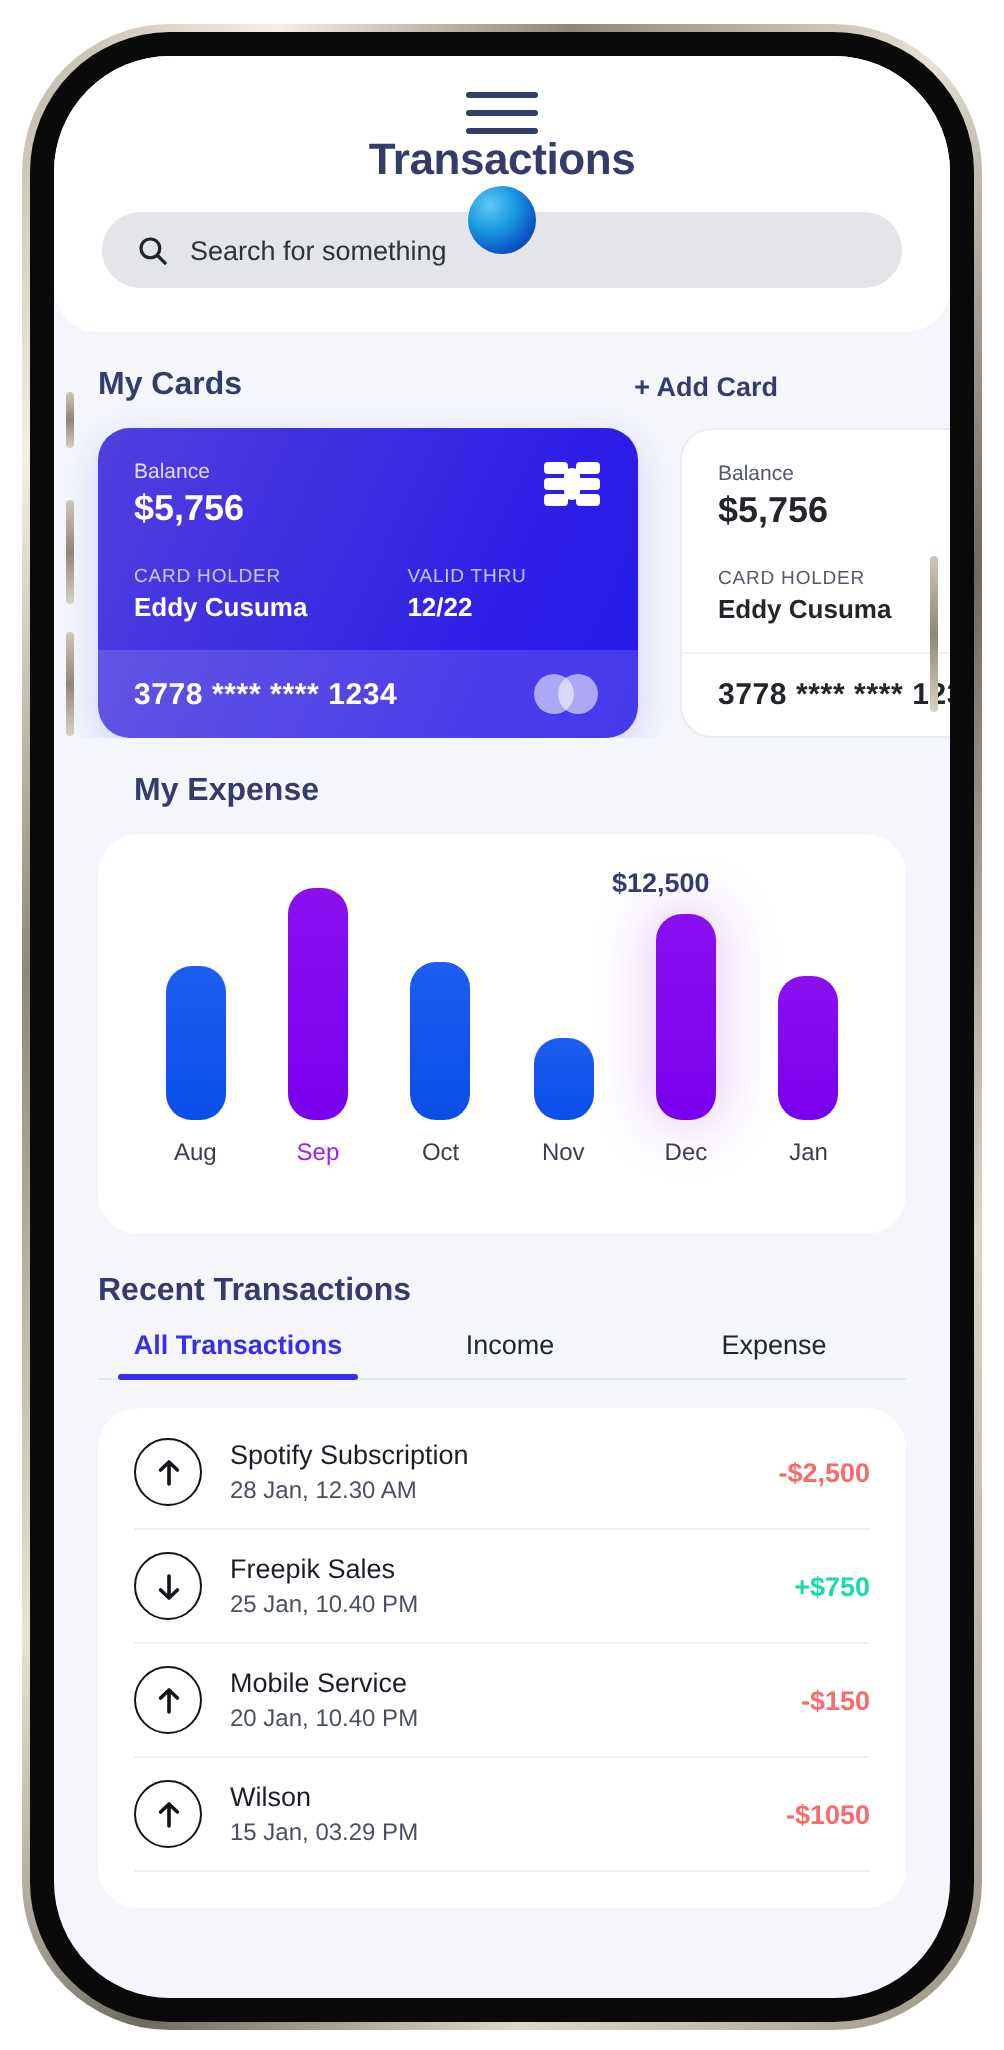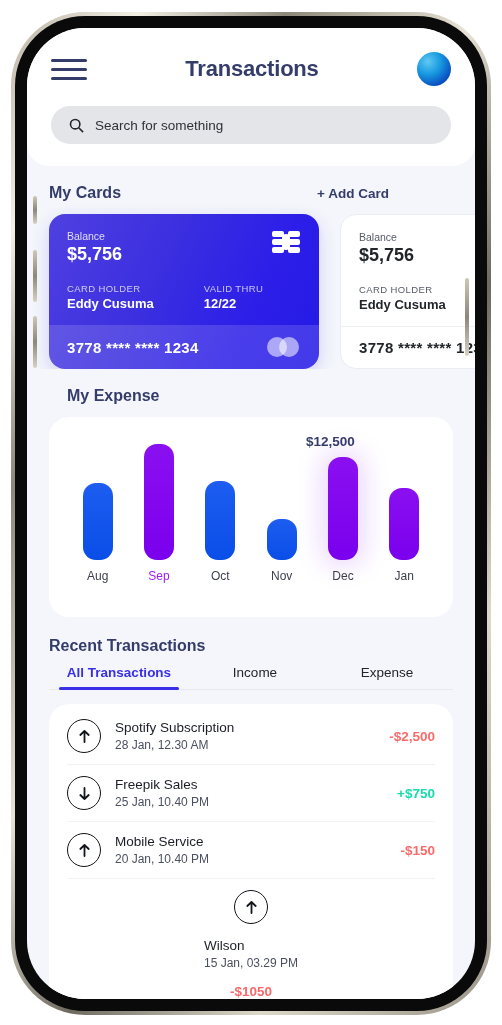--- a/index.html
+++ b/index.html
@@ -43,22 +43,23 @@
   .btn-voldn  { left:6px; top:288px; width:4px; height:52px; }
   .btn-power  { right:6px; top:250px; width:4px; height:78px; }
 
   
   .header-panel {
     background:#ffffff;
     border-radius:0 0 22px 22px;
     padding:18px 24px 22px 24px;
   }
   .header-top {
-    display:flex; align-items:center; justify-content:flex-end;
+    display:flex; align-items:center; justify-content:space-between;
     height:46px;
+    flex-direction:column;
   }
   .hamburger { width:36px; display:flex; flex-direction:column; gap:6px; cursor:pointer; }
   .hamburger span { display:block; height:3px; border-radius:2px; background:#343c6a; }
   .page-title {
     font-size:22px; font-weight:bold; color:#343c6a; letter-spacing:-.2px;
     flex:1; text-align:center;
   }
   .avatar {
     width:34px; height:34px; border-radius:50%;
     background:radial-gradient(circle at 32% 28%, #5fc9f3 0%, #189ae0 38%, #0b54c4 72%, #083b8f 100%);
@@ -375,21 +376,21 @@
                 <svg viewBox="0 0 15 15">
                   <path d="M7.5 13 V2 M3.3 6 L7.5 2 L11.7 6" stroke-linecap="round" stroke-linejoin="round"></path>
                 </svg>
               </div>
               <div class="tx-info">
                 <div class="tx-name">Mobile Service</div>
                 <div class="tx-date">20 Jan, 10.40 PM</div>
               </div>
               <div class="tx-amt neg">-$150</div>
             </div>
-            <div class="tx-row" style="border-bottom: 1px solid rgb(240, 242, 246); flex-direction: column;">
+            <div class="tx-row" style="border-bottom: 1px solid rgb(240, 242, 246);">
               <div class="tx-icon">
                 <svg viewBox="0 0 15 15">
                   <path d="M7.5 13 V2 M3.3 6 L7.5 2 L11.7 6" stroke-linecap="round" stroke-linejoin="round"></path>
                 </svg>
               </div>
               <div class="tx-info">
                 <div class="tx-name">Wilson</div>
                 <div class="tx-date">15 Jan, 03.29 PM</div>
               </div>
               <div class="tx-amt neg">-$1050</div>

